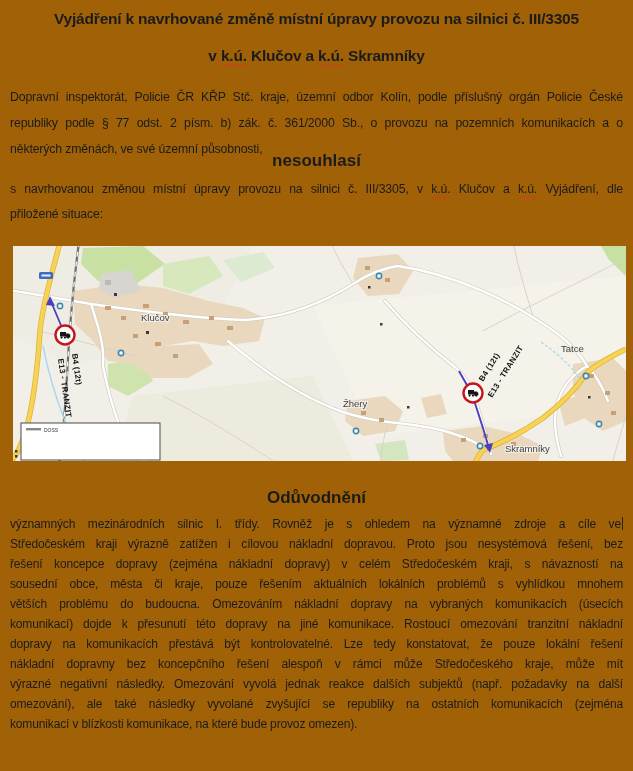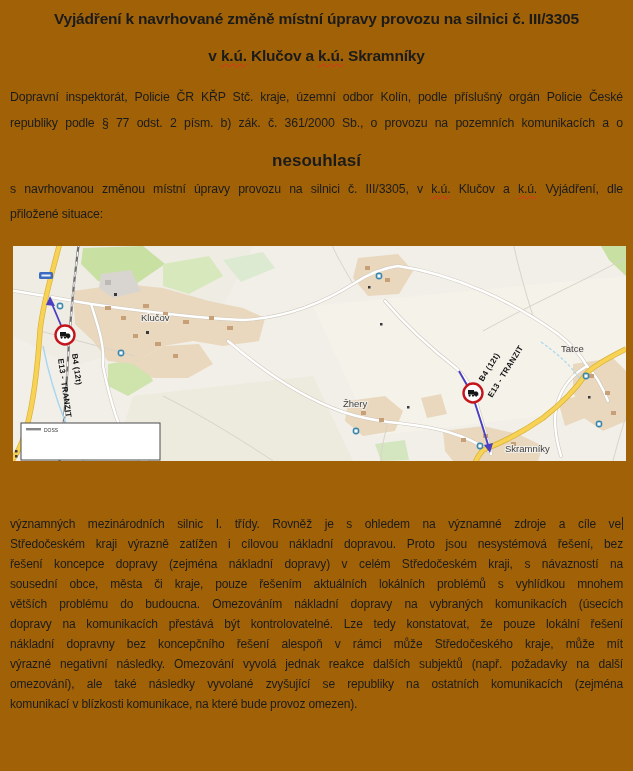--- a/index.html
+++ b/index.html
@@ -33,20 +33,21 @@
 <body>
 
 <div class="page">
 
   <div class="abs title t1">Vyjádření k navrhované změně místní úpravy provozu na silnici č. III/3305</div>
   <div class="abs title t2"><span>v </span><span class="sq">k.ú.</span><span> Klučov a </span><span class="sq">k.ú.</span><span> Skramníky</span></div>
 
   <div class="para para1">
     <div class="jline">Dopravní inspektorát, Policie ČR KŘP Stč. kraje, územní odbor Kolín, podle příslušný orgán Policie České</div>
     <div class="jline">republiky podle § 77 odst. 2 písm. b) zák. č. 361/2000 Sb., o provozu na pozemních komunikacích a o</div>
+    <div class="jline last">některých změnách, ve své územní působnosti,</div>
   </div>
 
   <div class="abs cbold verdict">nesouhlasí</div>
 
   <div class="para para2">
     <div class="jline"><span>s navrhovanou změnou místní úpravy provozu na silnici č. III/3305, v </span><span class="sq">k.ú.</span><span> Klučov a </span><span class="sq">k.ú.</span><span> Vyjádření, dle</span></div>
     <div class="jline last">přiložené situace:</div>
   </div>
 
   <figure class="mapfig">
@@ -237,27 +238,29 @@
       <text transform="translate(479,152) rotate(-58)" class="mlabel">E13 - TRANZIT</text>
 
       <g>
         <rect x="8" y="177" width="139" height="37" fill="#ffffff" stroke="#4b4b4b" stroke-width="1"></rect>
         <rect x="13" y="182" width="15" height="2.4" fill="#888"></rect>
         <text x="31" y="185.5" class="stamp-t">DOSS</text>
       </g>
     </svg>
   </figure>
 
+  <div class="abs cbold h2">Odůvodnění</div>
 
   <div class="para para3">
     <div class="jline"><span>významných mezinárodních silnic I. třídy. Rovněž je s ohledem na významné zdroje a cíle ve</span><span class="caret"></span></div>
     <div class="jline">Středočeském kraji výrazně zatížen i cílovou nákladní dopravou. Proto jsou nesystémová řešení, bez</div>
     <div class="jline">řešení koncepce dopravy (zejména nákladní dopravy) v celém Středočeském kraji, s návazností na</div>
     <div class="jline">sousední obce, města či kraje, pouze řešením aktuálních lokálních problémů s vyhlídkou mnohem</div>
     <div class="jline">větších problému do budoucna. Omezováním nákladní dopravy na vybraných komunikacích (úsecích</div>
+    <div class="jline">komunikací) dojde k přesunutí této dopravy na jiné komunikace. Rostoucí omezování tranzitní nákladní</div>
     <div class="jline">dopravy na komunikacích přestává být kontrolovatelné. Lze tedy konstatovat, že pouze lokální řešení</div>
     <div class="jline">nákladní dopravny bez koncepčního řešení alespoň v rámci může Středočeského kraje, může mít</div>
     <div class="jline">výrazné negativní následky. Omezování vyvolá jednak reakce dalších subjektů (např. požadavky na další</div>
     <div class="jline">omezování), ale také následky vyvolané zvyšující se republiky na ostatních komunikacích (zejména</div>
     <div class="jline last">komunikací v blízkosti komunikace, na které bude provoz omezen).</div>
   </div>
 
 </div>
 
 </body></html>

